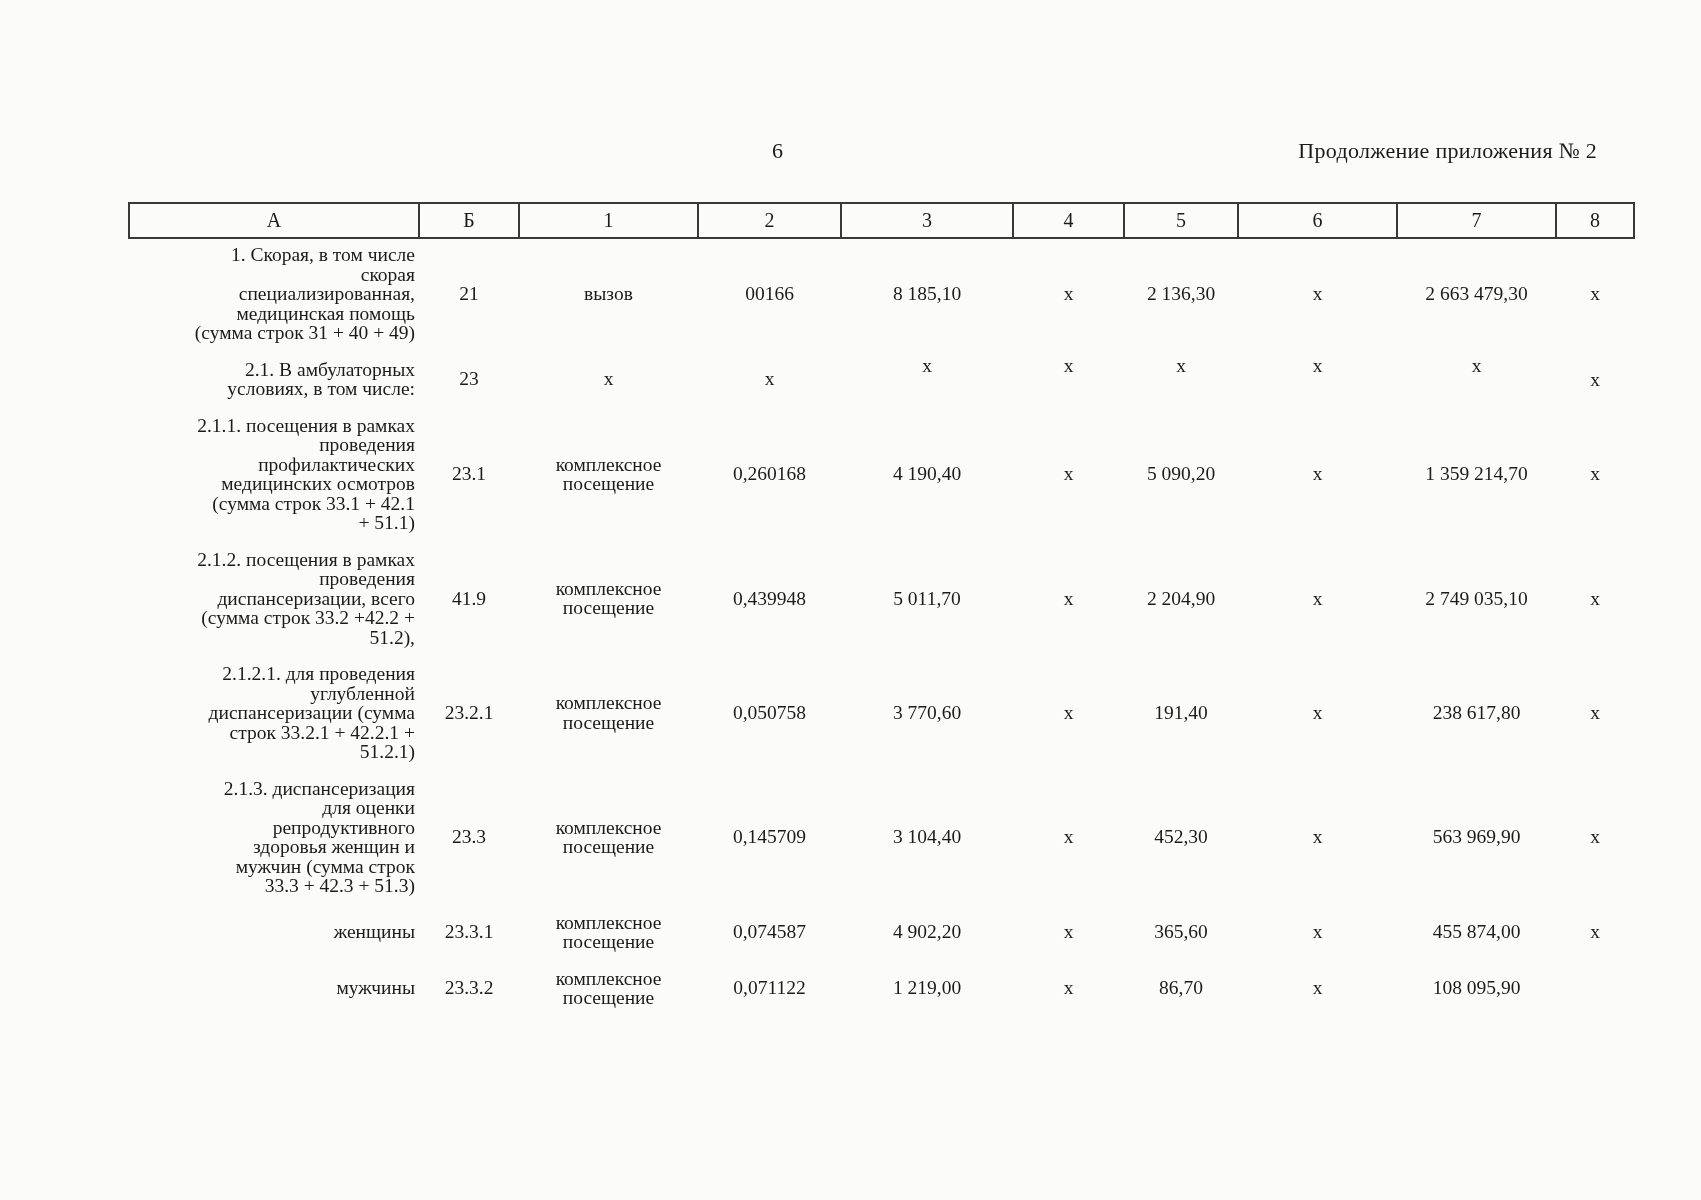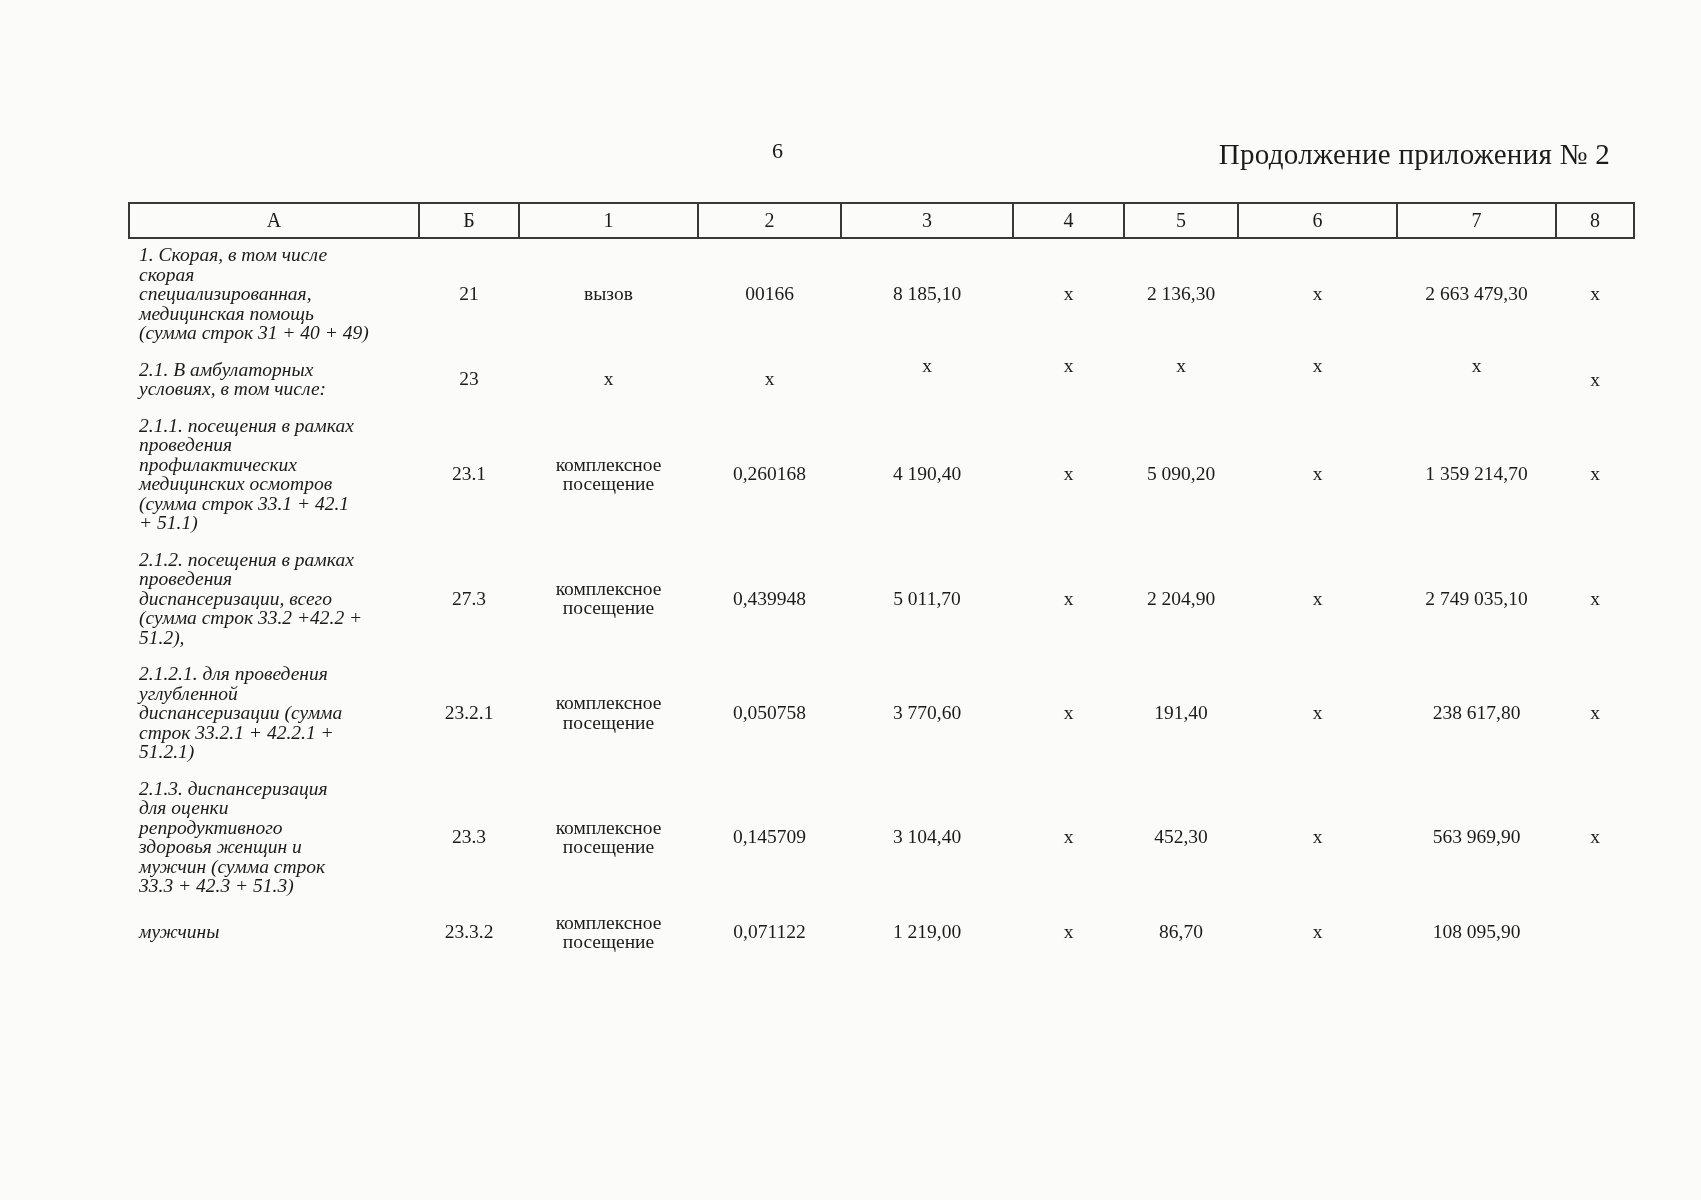--- a/index.html
+++ b/index.html
@@ -9,22 +9,22 @@
     background:#fbfbf9;
     font-family:"Liberation Serif","DejaVu Serif",serif;
     color:#1b1b1b;
     overflow:hidden;
   }
   .page-number{
     position:absolute;top:138px;left:772px;
     font-size:22px;
   }
   .continuation{
-    position:absolute;top:138px;right:91px;
-    font-size:29px;letter-spacing:.3px;
+    position:absolute;top:138px;right:104px;
+    font-size:22px;letter-spacing:.3px;
   }
   table.doc{
     position:absolute;left:128px;top:202px;
     width:1505px;
     border-collapse:collapse;table-layout:fixed;
   }
   thead th{
     border:2px solid #383838;
     font-weight:normal;
     font-size:20px;
@@ -36,22 +36,22 @@
   tbody td{
     vertical-align:middle;
     text-align:center;
     font-size:19.5px;
     line-height:19.5px;
     white-space:pre-line;
     padding:13px 2px 4px 2px;
   }
   tbody tr:first-child td{padding-top:6px;}
   tbody td.label{
-    text-align:left;
-    padding-left:10px;padding-right:4px;font-style:italic;
+    text-align:right;
+    padding-left:10px;padding-right:4px;
   }
   
   td.xh-tall{vertical-align:top;padding-top:32px;}
   td.xl-tall{vertical-align:top;padding-top:48px;}
   td.xh-short{vertical-align:top;padding-top:9px;}
   td.xl-short{vertical-align:top;padding-top:23px;}
 </style>
 </head>
 <body>
 
@@ -133,21 +133,21 @@
           <td>х</td>
           <td>1 359 214,70</td>
           <td>х</td>
         </tr>
         <tr>
           <td class="label">2.1.2. посещения в рамках
 проведения
 диспансеризации, всего
 (сумма строк 33.2 +42.2 +
 51.2),</td>
-          <td>27.3</td>
+          <td>41.9</td>
           <td>комплексное
 посещение</td>
           <td>0,439948</td>
           <td>5 011,70</td>
           <td>х</td>
           <td>2 204,90</td>
           <td>х</td>
           <td>2 749 035,10</td>
           <td>х</td>
         </tr>
@@ -180,20 +180,33 @@
 посещение</td>
           <td>0,145709</td>
           <td>3 104,40</td>
           <td>х</td>
           <td>452,30</td>
           <td>х</td>
           <td>563 969,90</td>
           <td>х</td>
         </tr>
         <tr>
+          <td class="label">женщины</td>
+          <td>23.3.1</td>
+          <td>комплексное
+посещение</td>
+          <td>0,074587</td>
+          <td>4 902,20</td>
+          <td>х</td>
+          <td>365,60</td>
+          <td>х</td>
+          <td>455 874,00</td>
+          <td>х</td>
+        </tr>
+        <tr>
           <td class="label">мужчины</td>
           <td>23.3.2</td>
           <td>комплексное
 посещение</td>
           <td>0,071122</td>
           <td>1 219,00</td>
           <td>х</td>
           <td>86,70</td>
           <td>х</td>
           <td>108 095,90</td>

